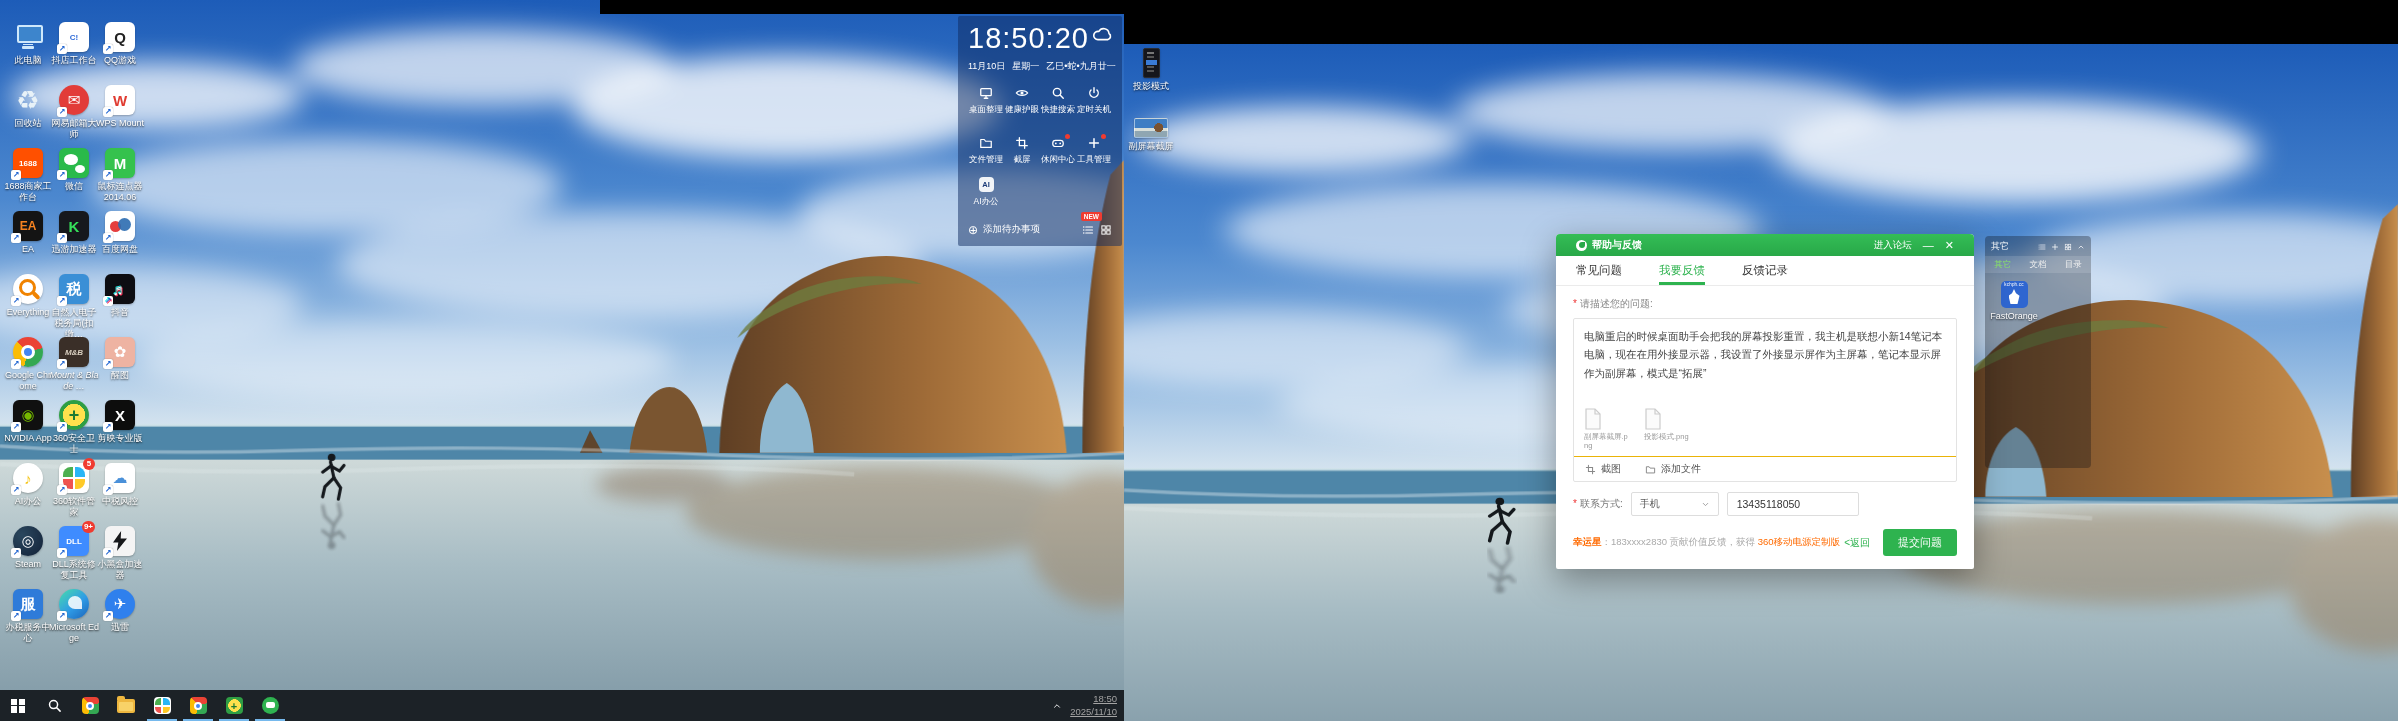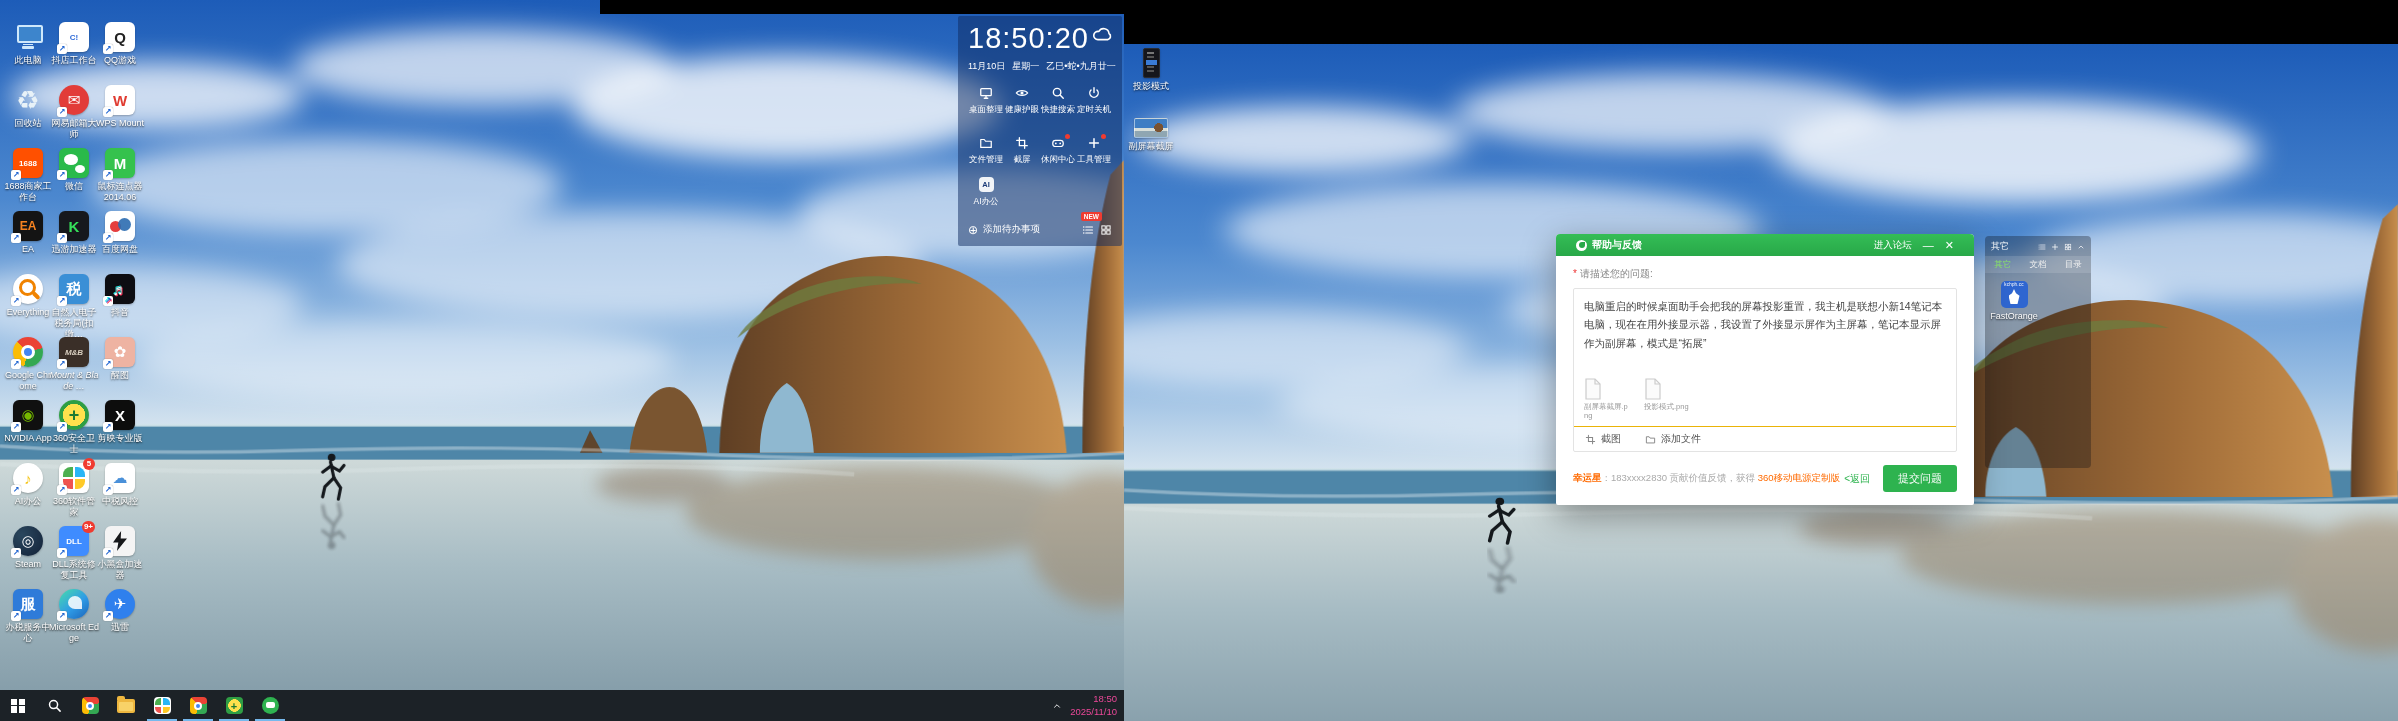--- a/index.html
+++ b/index.html
@@ -78,21 +78,21 @@
   .tb-win span{background:#fff;}
   .tile-sm{width:17px;height:17px;border-radius:4px;font-size:9px;box-shadow:none;}
   .tile-sm.t-chrome::after{inset:4.5px;border-width:2px;}
   .tile-sm.t-flower::before{inset:1px;}
   .tile-sm.t-safe{font-size:11px;}
   .t-folder{width:18px;height:14px;background:#eeb73f;border-radius:2px;position:relative;}
   .t-folder::before{content:"";position:absolute;top:-3px;left:0;width:8px;height:4px;background:#eeb73f;border-radius:2px 2px 0 0;}
   .t-folder::after{content:"";position:absolute;left:2px;top:3px;right:2px;bottom:2px;background:#f8d268;border-radius:1px;}
   .t-chat{width:17px;height:17px;border-radius:50%;background:#2fb350;position:relative;}
   .t-chat::after{content:"";position:absolute;left:4px;top:5px;width:9px;height:6px;background:#fff;border-radius:2px;}
-  .tb-clock{margin-left:auto;display:flex;align-items:center;gap:8px;padding-right:7px;color:#ec4899;}
+  .tb-clock{margin-left:auto;display:flex;align-items:center;gap:8px;padding-right:7px;color:#a3a3a3;text-decoration:underline;}
   .tb-clock .chev{opacity:.9;}
   .tb-time{font-size:9.5px;line-height:1.3;text-align:right;}
 
   
   .dialog{position:absolute;left:432px;top:190px;width:418px;background:#fff;border-radius:4px 4px 2px 2px;box-shadow:0 10px 34px rgba(0,0,0,.38);z-index:20;font-size:10px;color:#444;}
   .dlg-titlebar{height:22px;background:linear-gradient(180deg,#34bd56,#28a848);border-radius:4px 4px 0 0;display:flex;align-items:center;padding:0 20px;color:#fff;}
   .dlg-appicon{width:11px;height:11px;border-radius:50%;background:#fff;position:relative;margin-right:5px;}
   .dlg-appicon::after{content:"";position:absolute;inset:2.5px;border-radius:50% 0 50% 50%;background:#28a848;}
   .dlg-title{font-size:10px;font-weight:bold;}
   .dlg-tb-right{margin-left:auto;display:flex;align-items:center;gap:11px;font-size:9.5px;}
@@ -589,20 +589,25 @@
     <div class="dialog">
       <div class="dlg-titlebar">
         <span class="dlg-appicon"></span>
         <span class="dlg-title">帮助与反馈</span>
         <div class="dlg-tb-right">
           <span>进入论坛</span>
           <span class="dlg-min">—</span>
           <span class="dlg-close">✕</span>
         </div>
       </div>
+      <div class="dlg-tabs" id="dlg-tabs">
+          <div class="dlg-tab">常见问题</div>
+          <div class="dlg-tab active">我要反馈</div>
+          <div class="dlg-tab">反馈记录</div>
+        </div>
       <div class="dlg-body">
         <div class="q-label"><span class="req">*</span><span>请描述您的问题:</span></div>
         <div class="q-box">
           <span>电脑重启的时候桌面助手会把我的屏幕投影重置，我主机是联想小新14笔记本电脑，现在在用外接显示器，我设置了外接显示屏作为主屏幕，笔记本显示屏作为副屏幕，模式是“拓展”</span>
           <div class="att-row" id="attachments">
               <div class="att">
                 <svg>
                   <use href="#i-file"></use>
                 </svg>
                 <div class="att-name">副屏幕截屏.png</div>
@@ -622,20 +627,32 @@
               <span>截图</span>
             </span>
             <span class="q-tool">
               <svg>
                   <use href="#i-foldg"></use>
                 </svg>
               <span>添加文件</span>
             </span>
           </div>
         </div>
+        <div class="contact-row">
+          <span class="c-label"><span class="req">*</span><span>联系方式:</span></span>
+          <span class="c-select">
+            <span>手机</span>
+            <svg>
+                <use href="#i-chevdn"></use>
+              </svg>
+          </span>
+          <span class="c-input">
+              <span>13435118050</span>
+            </span>
+        </div>
         <div class="dlg-footer">
           <span class="lucky">
             <b>幸运星</b><span>：</span><span>183xxxx2830 贡献价值反馈，获得 </span><span class="prize">360移动电源定制版</span>
           </span>
           <span class="f-right">
             <span class="back-link">&lt;返回</span>
             <button class="submit-btn">提交问题</button>
           </span>
         </div>
       </div>

